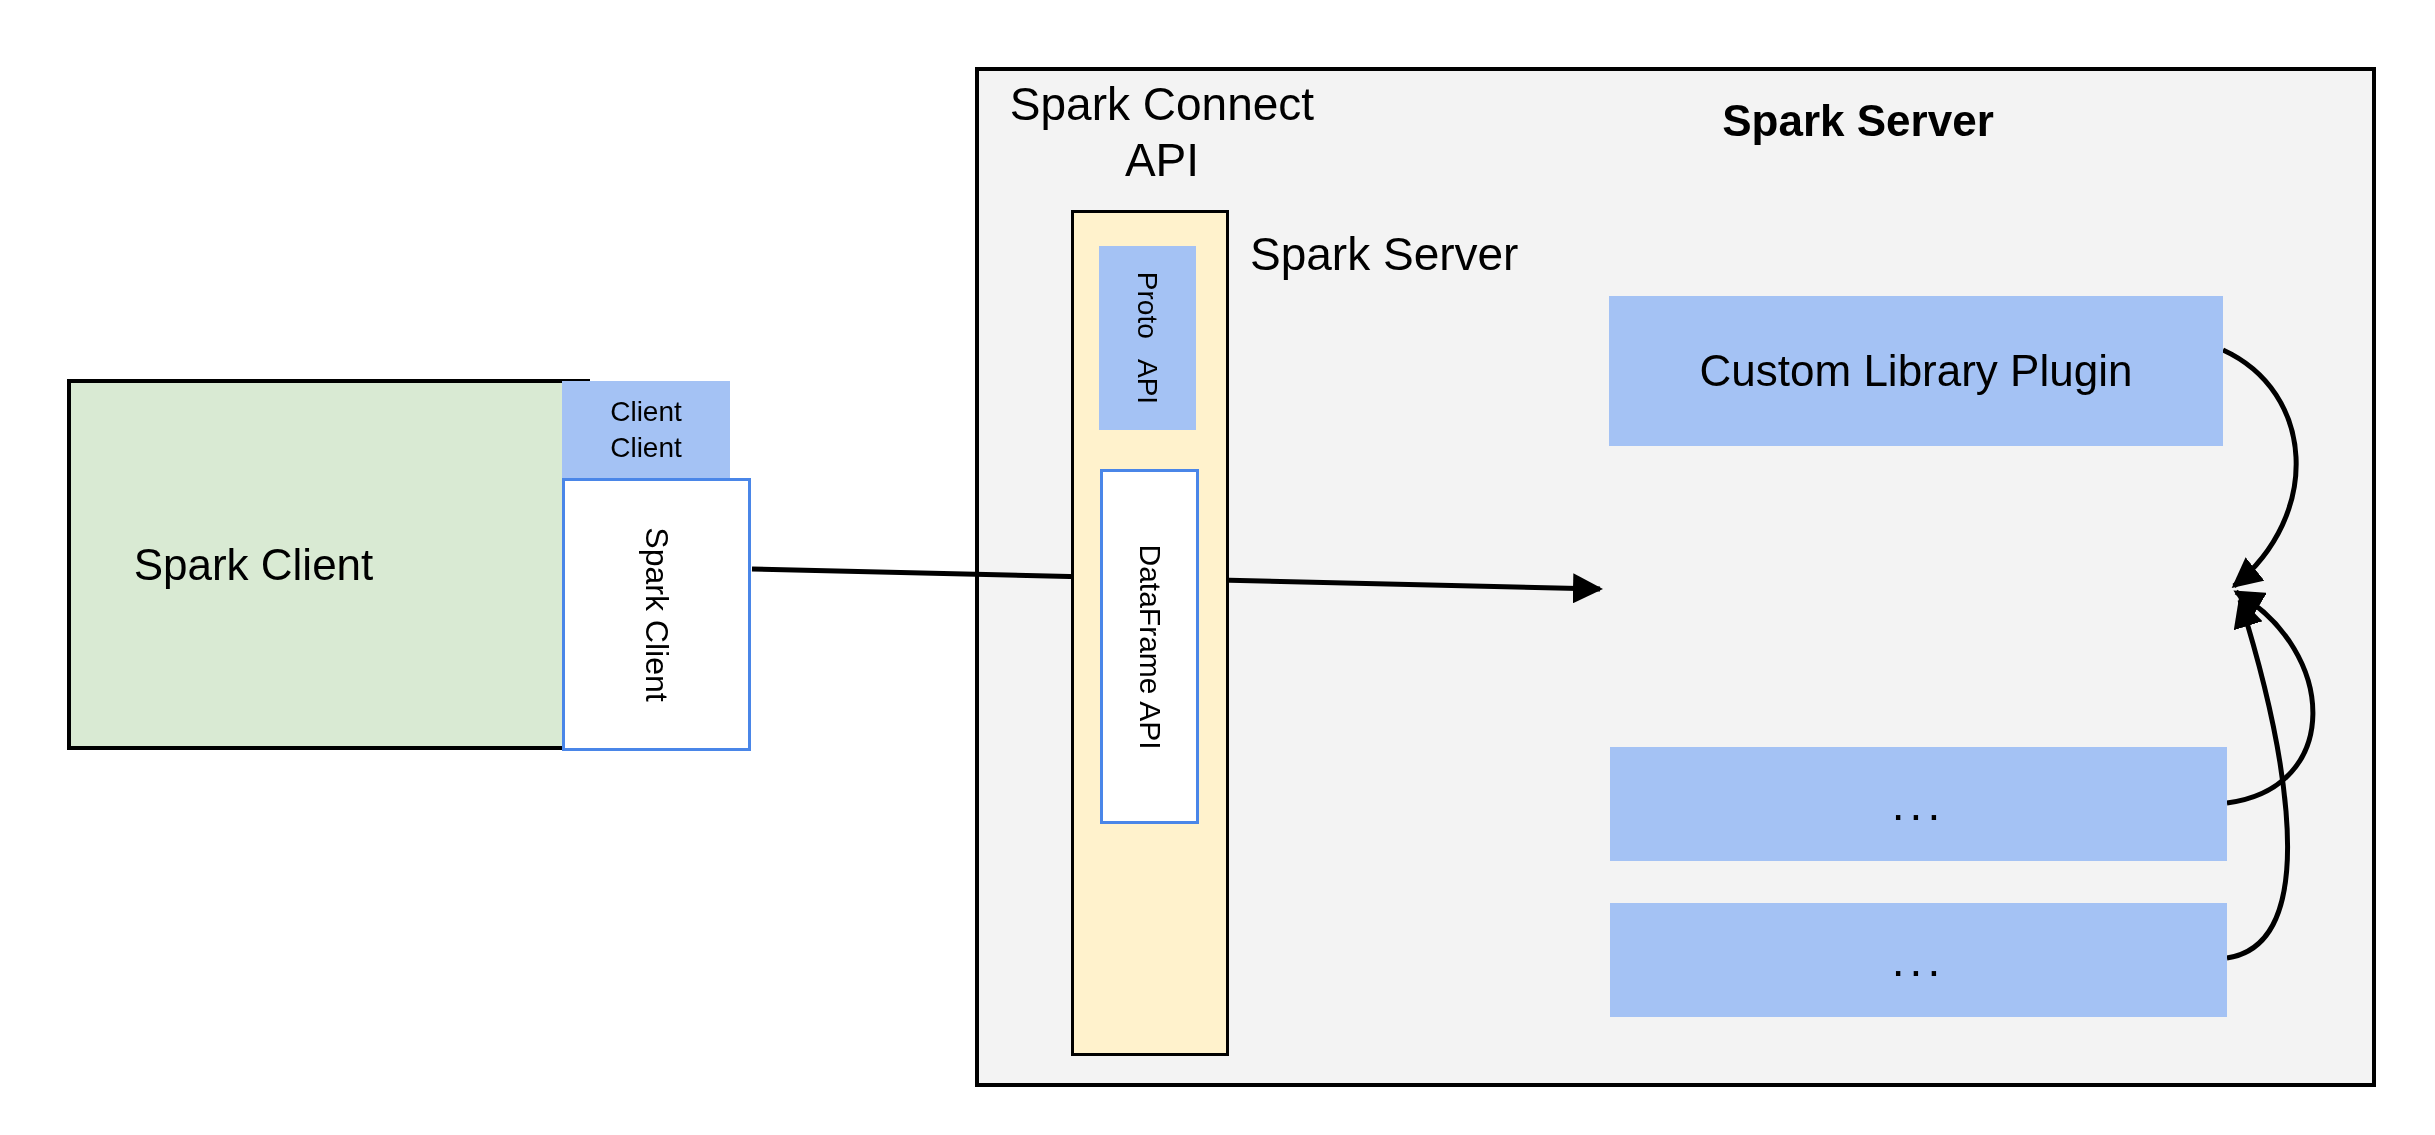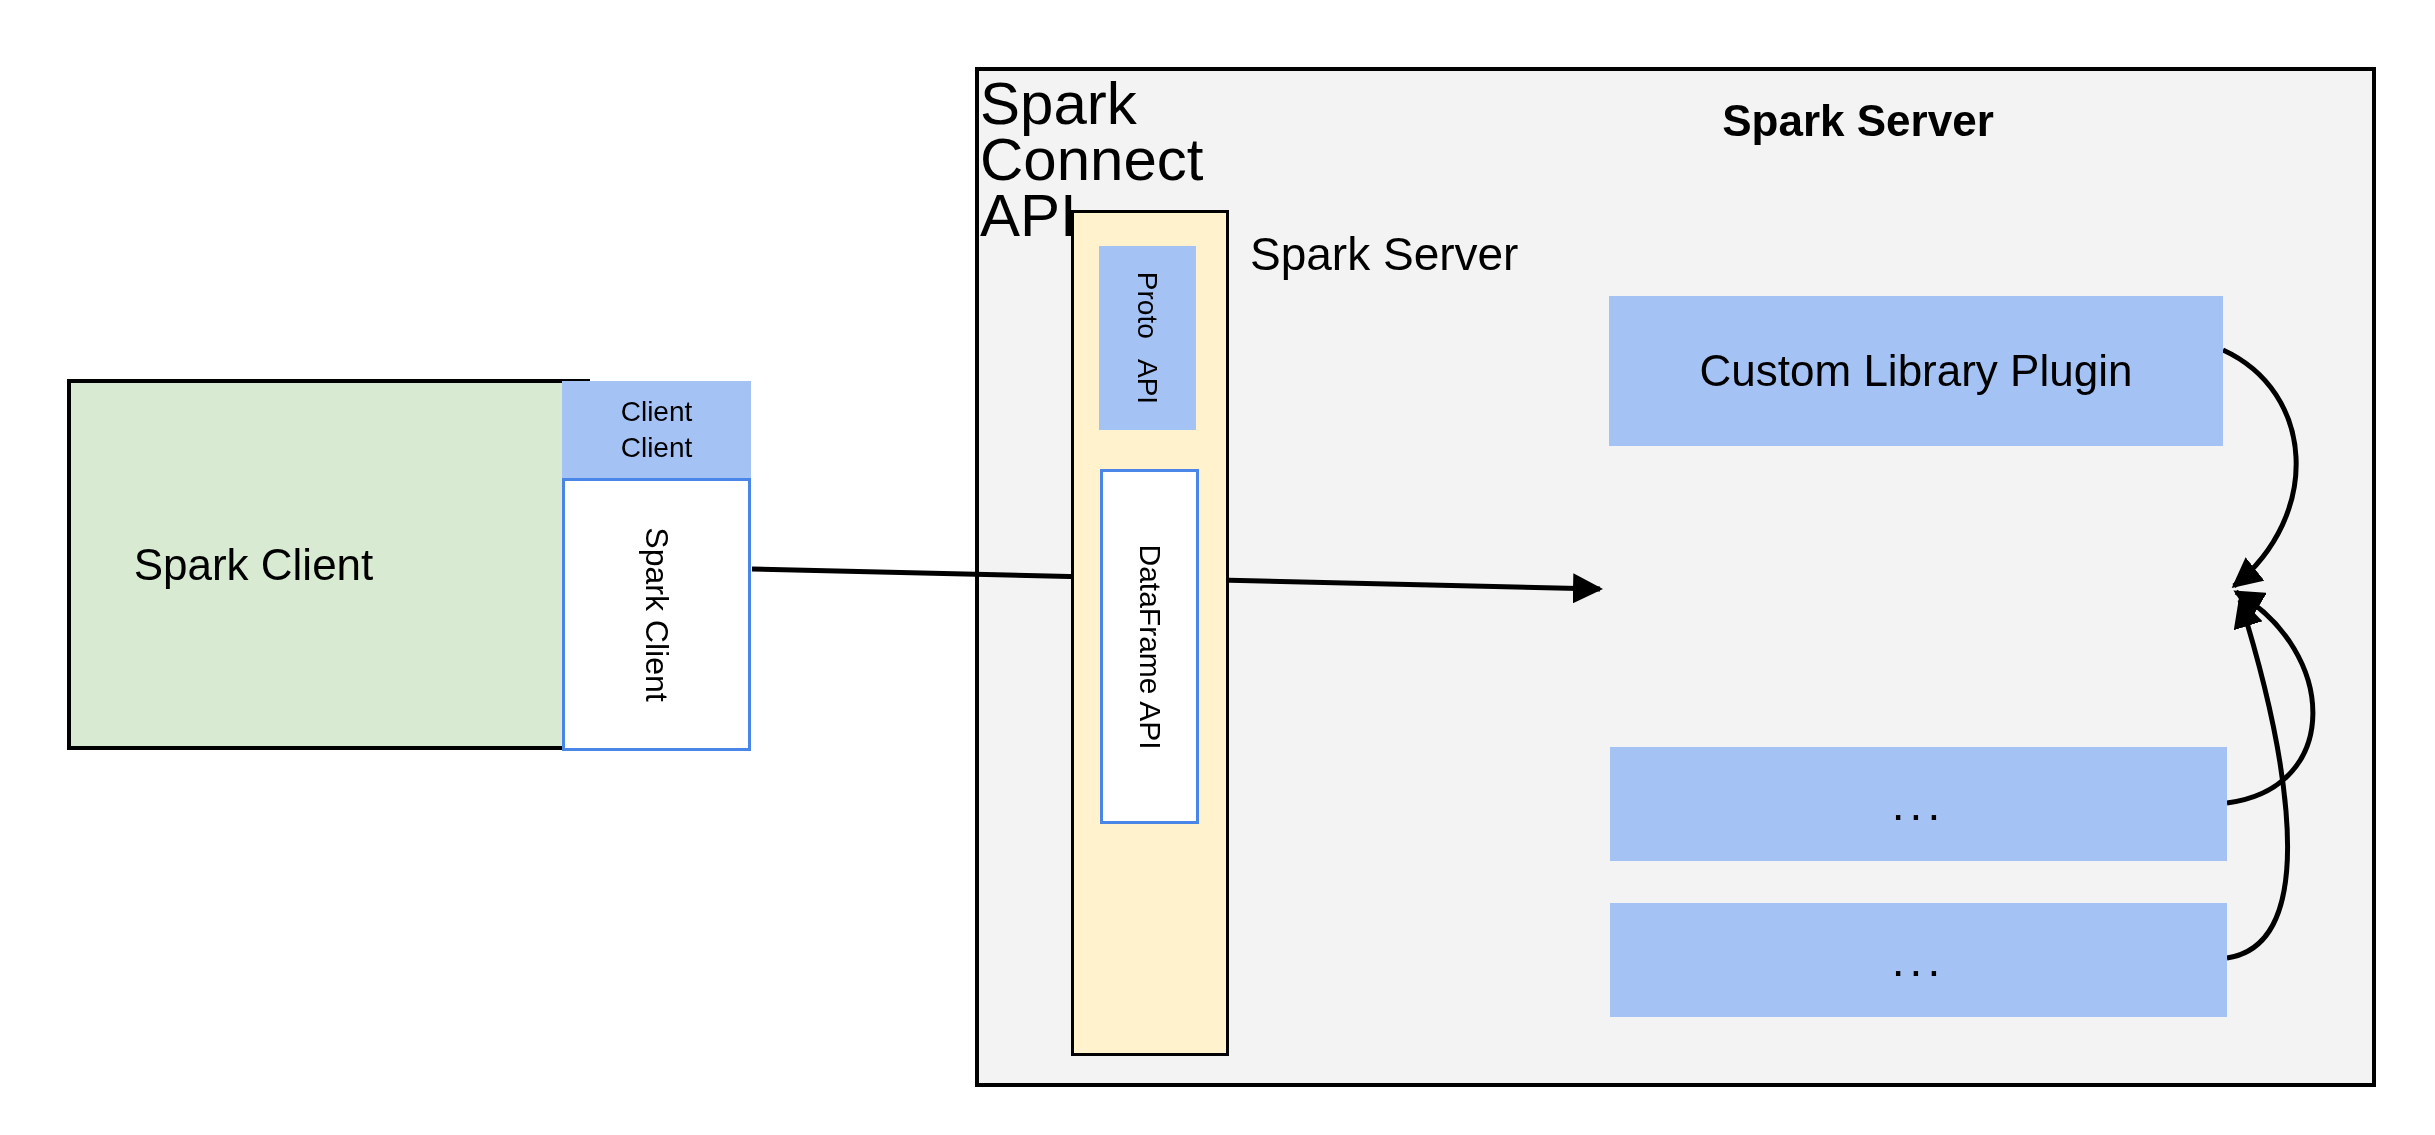--- a/index.html
+++ b/index.html
@@ -38,37 +38,37 @@
   
   .client-app{
     left:67px;top:379px;width:523px;height:371px;
     background:var(--box-green);
     border:4px solid var(--border-black);
     padding-right:150px;
     flex-direction:column;
     font-size:44px;line-height:58px;text-align:center;
   }
   .client-pkg{
-    left:562px;top:381px;width:189px;height:97px;
+    left:562px;top:381px;width:168px;height:97px;
     background:var(--box-blue);
     flex-direction:column;
     font-size:28px;line-height:36px;text-align:center;
   }
   .spark-client{
     left:562px;top:478px;width:189px;height:273px;
     background:#fff;
     border:3px solid var(--border-blue);
   }
   .vtext{transform:rotate(90deg);white-space:nowrap;}
   .spark-client .vtext{font-size:32px;}
 
   
   .connect-label{
     left:980px;top:76px;width:364px;
-    text-align:left;font-size:60px;line-height:56px;
+    text-align:center;font-size:46px;line-height:56px;
   }
   .yellow-col{
     left:1071px;top:210px;width:158px;height:846px;
     background:var(--box-yellow);
     border:3px solid var(--border-black);
   }
   .proto-api{
     left:1099px;top:246px;width:97px;height:184px;
     background:var(--box-blue);
   }

